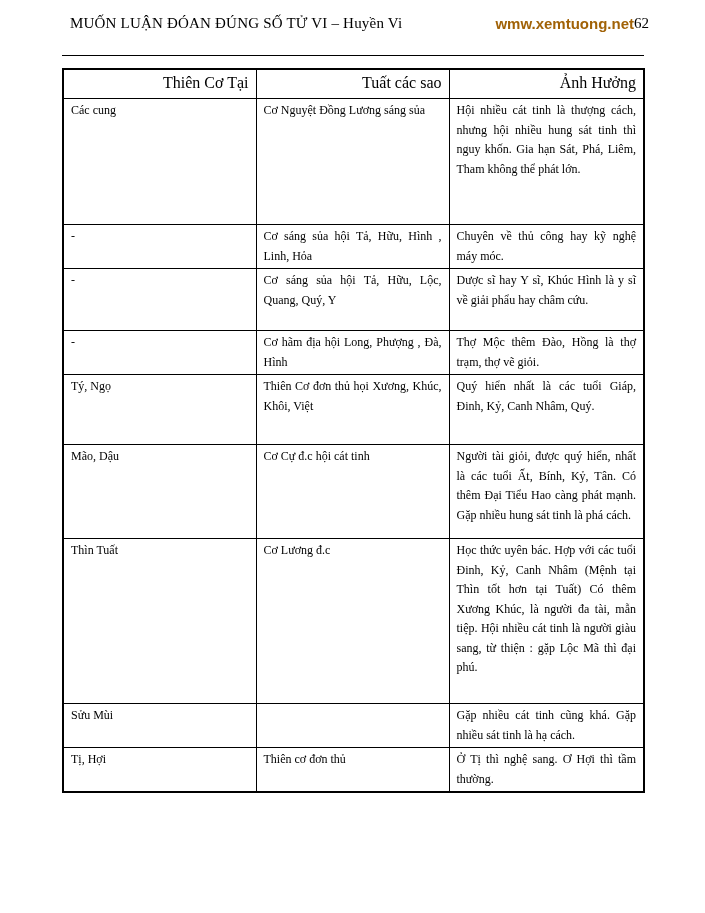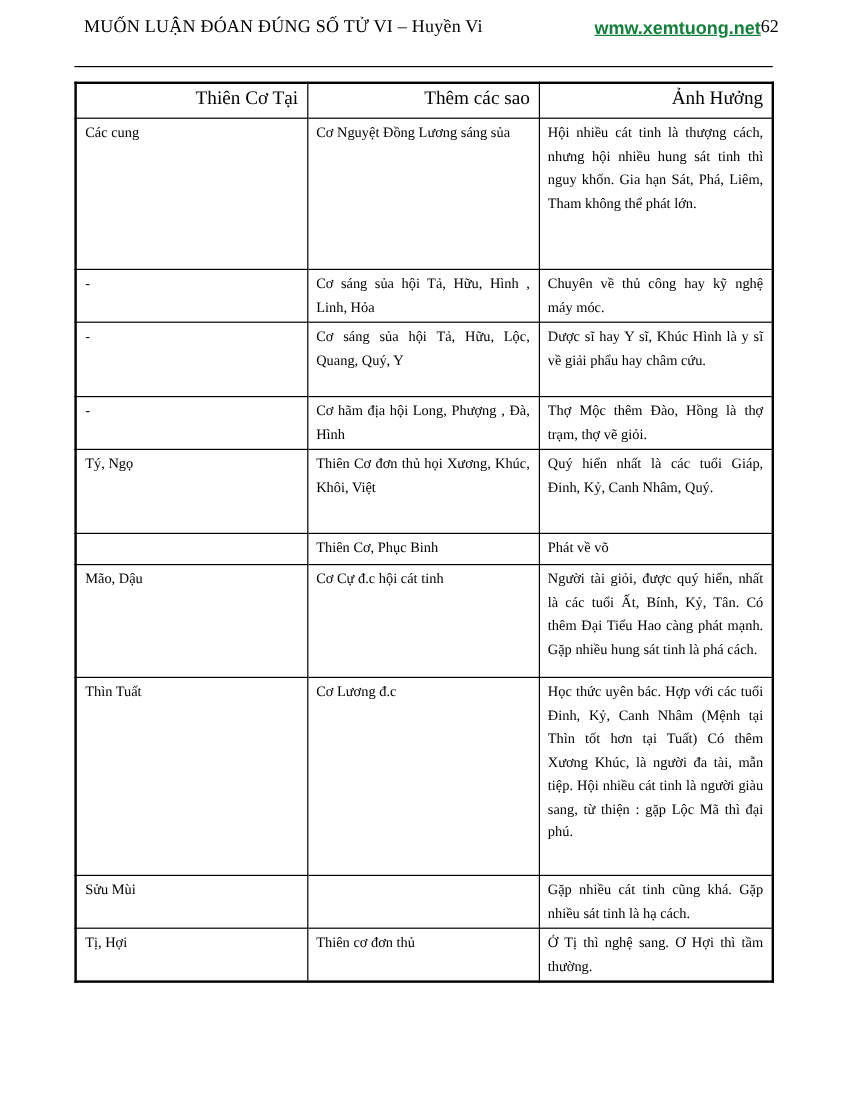--- a/index.html
+++ b/index.html
@@ -27,22 +27,21 @@
     white-space: nowrap;
   }
   .doc-title {
     flex: 1;
     letter-spacing: 0.2px;
   }
   .site-link {
     font-family: "Liberation Sans", sans-serif;
     font-weight: bold;
     font-size: 15px;
-    color: #15803d;
-    text-decoration: underline;
+    color: #a16207;
     cursor: pointer;
   }
   .page-num {
     font-size: 15px;
   }
   .header-rule {
     position: absolute;
     top: 55px;
     left: 62px;
     width: 582px;
@@ -102,21 +101,21 @@
 
   <table class="main">
     <colgroup>
       <col style="width:193px">
       <col style="width:193px">
       <col style="width:195px">
     </colgroup>
     <thead>
       <tr>
         <th>Thiên Cơ Tại</th>
-        <th>Thêm các sao</th>
+        <th>Tuất các sao</th>
         <th>Ảnh Hưởng</th>
       </tr>
     </thead>
     <tbody>
       <tr class="r0">
         <td>Các cung</td>
         <td>Cơ Nguyệt Đồng Lương sáng sủa</td>
         <td>Hội nhiều cát tinh là thượng cách, nhưng hội nhiều hung sát tinh thì nguy khốn. Gia hạn Sát, Phá, Liêm, Tham không thể phát lớn.</td>
       </tr>
       <tr class="r1">
@@ -132,25 +131,20 @@
       <tr class="r3">
         <td>-</td>
         <td>Cơ hãm địa hội Long, Phượng , Đà, Hình</td>
         <td>Thợ Mộc thêm Đào, Hồng là thợ trạm, thợ vẽ giỏi.</td>
       </tr>
       <tr class="r4">
         <td>Tý, Ngọ</td>
         <td>Thiên Cơ đơn thủ họi Xương, Khúc, Khôi, Việt</td>
         <td>Quý hiển nhất là các tuổi Giáp, Đinh, Kỷ, Canh Nhâm, Quý.</td>
       </tr>
-      <tr class="r5">
-        <td></td>
-        <td>Thiên Cơ, Phục Binh</td>
-        <td>Phát về võ</td>
-      </tr>
       <tr class="r6">
         <td>Mão, Dậu</td>
         <td>Cơ Cự đ.c hội cát tinh</td>
         <td>Người tài giỏi, được quý hiển, nhất là các tuổi Ất, Bính, Kỷ, Tân. Có thêm Đại Tiểu Hao càng phát mạnh. Gặp nhiều hung sát tinh là phá cách.</td>
       </tr>
       <tr class="r7">
         <td>Thìn Tuất</td>
         <td>Cơ Lương đ.c</td>
         <td>Học thức uyên bác. Hợp với các tuổi Đinh, Kỷ, Canh Nhâm (Mệnh tại Thìn tốt hơn tại Tuất) Có thêm Xương Khúc, là người đa tài, mẫn tiệp. Hội nhiều cát tinh là người giàu sang, từ thiện : gặp Lộc Mã thì đại phú.</td>
       </tr>

